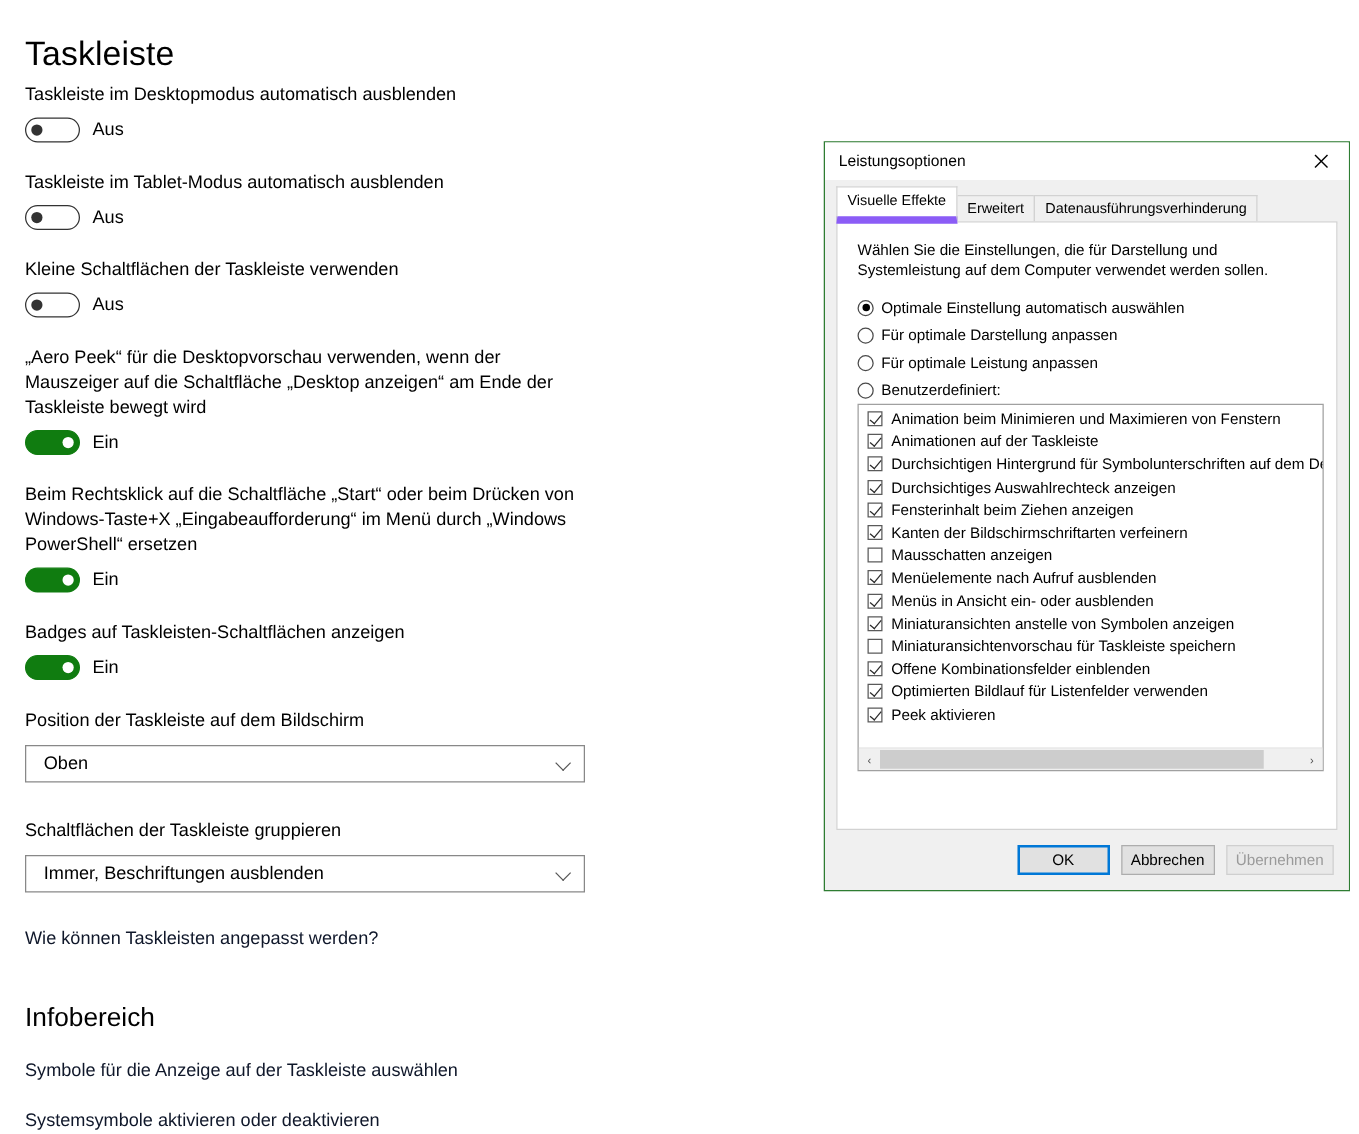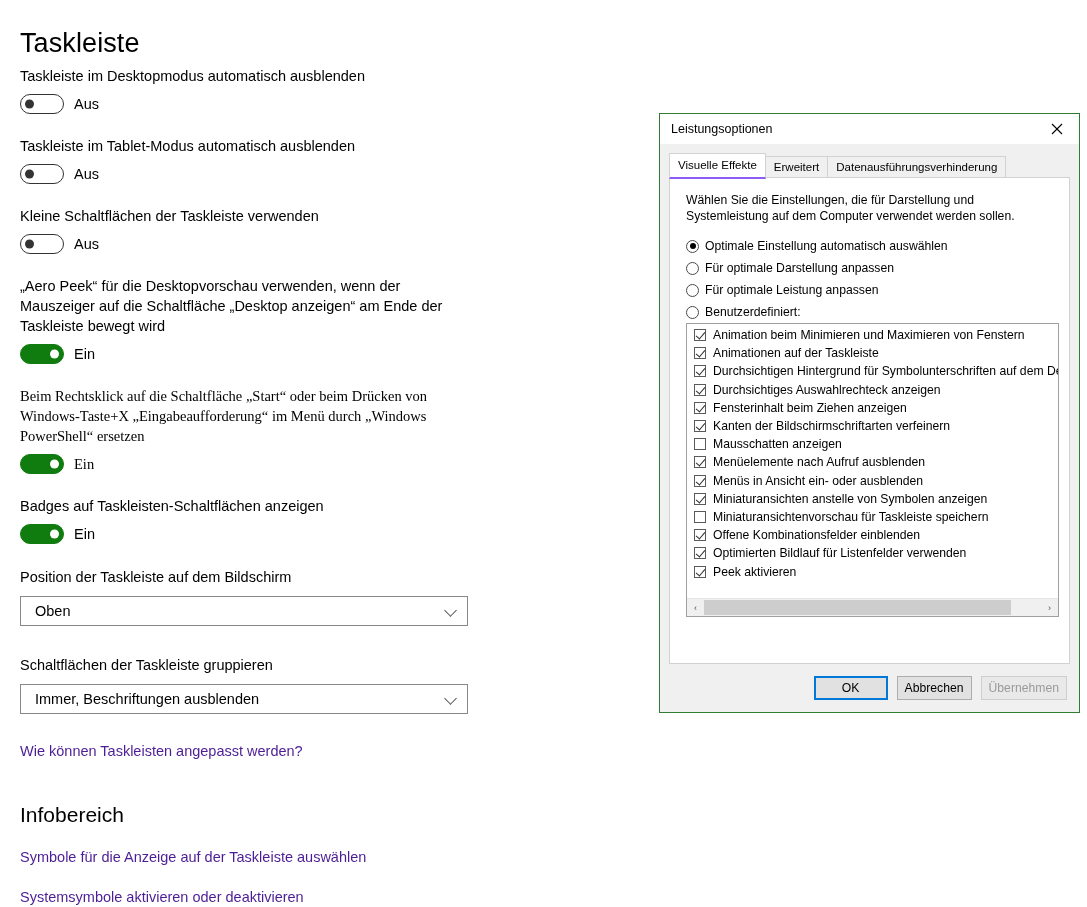--- a/index.html
+++ b/index.html
@@ -108,21 +108,21 @@
     position: absolute;
     left: 1px; top: 1px;
     width: 8px; height: 8px;
     border-right: 1.3px solid #555;
     border-bottom: 1.3px solid #555;
     transform: rotate(45deg);
   }
 
   .link {
     font-size: 14.5px;
-    color: #4c1d95;
+    color: #0f172a;
     text-decoration: none;
     cursor: pointer;
   }
 
   .section-title {
     font-size: 21px;
     font-weight: 400;
     color: #000;
   }
 
@@ -185,21 +185,21 @@
     box-sizing: border-box;
     line-height: 14px;
     cursor: default;
   }
   .tab.active {
     background: #ffffff;
     position: relative;
     z-index: 2;
     padding-top: 4px;
     padding-bottom: 5px;
-    border-bottom: 2px solid #8b5cf6;
+    border-bottom: 6px solid #8b5cf6;
     margin-bottom: -1px;
   }
 
   .tabpanel {
     position: absolute;
     left: 9px; right: 9px;
     top: 33px; bottom: 48px;
     background: #ffffff;
     border: 1px solid #d2d2d2;
     box-sizing: border-box;
@@ -390,21 +390,21 @@
   <div class="setting-block" style="top:276px;">
     <div class="setting-label">„Aero Peek“ für die Desktopvorschau verwenden, wenn der Mauszeiger auf die Schaltfläche „Desktop anzeigen“ am Ende der Taskleiste bewegt wird</div>
     <div class="toggle-row">
       <div class="toggle on">
           <span class="knob"></span>
         </div>
       <span class="toggle-state">Ein</span>
     </div>
   </div>
 
-  <div class="setting-block" style="top:386px;font-family:Liberation Serif, serif;">
+  <div class="setting-block" style="top:386px;">
     <div class="setting-label">Beim Rechtsklick auf die Schaltfläche „Start“ oder beim Drücken von Windows-Taste+X „Eingabeaufforderung“ im Menü durch „Windows PowerShell“ ersetzen</div>
     <div class="toggle-row">
       <div class="toggle on">
           <span class="knob"></span>
         </div>
       <span class="toggle-state">Ein</span>
     </div>
   </div>
 
   <div class="setting-block" style="top:496px;">

